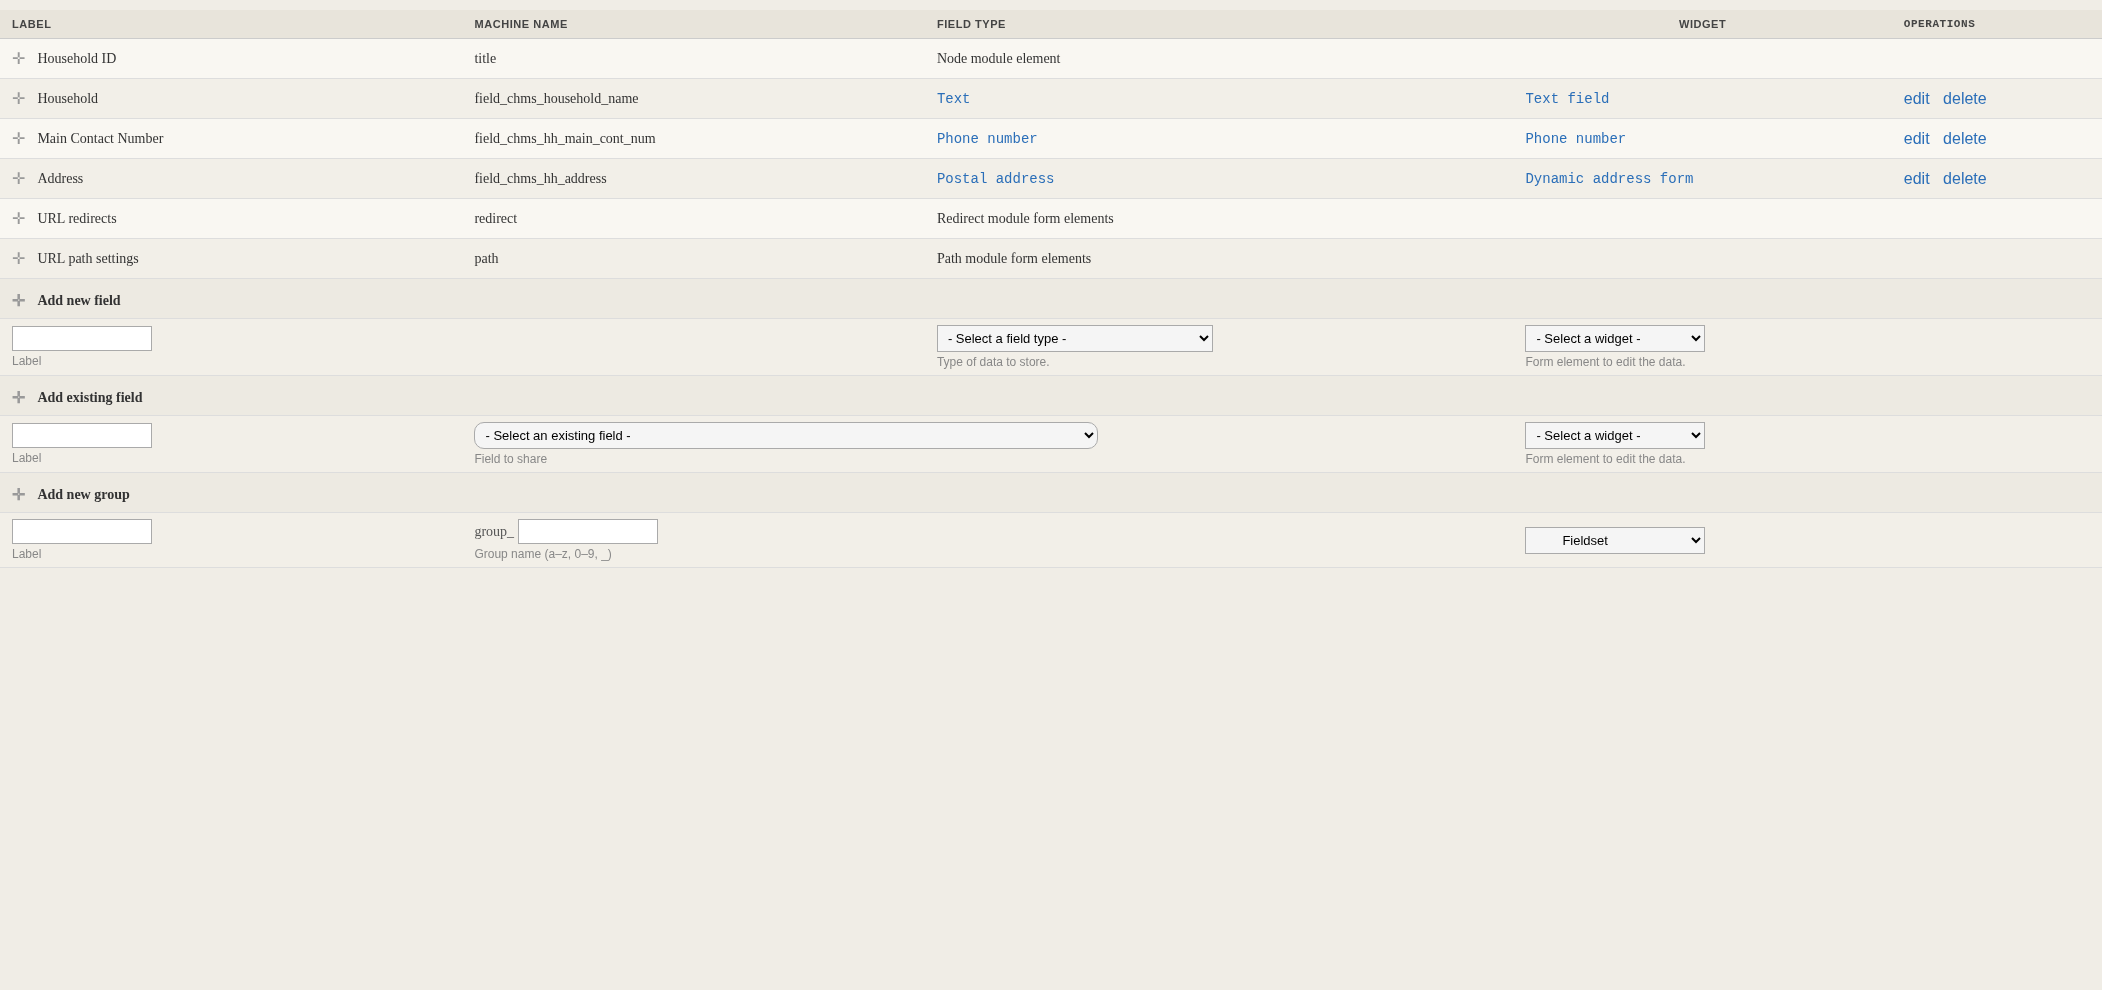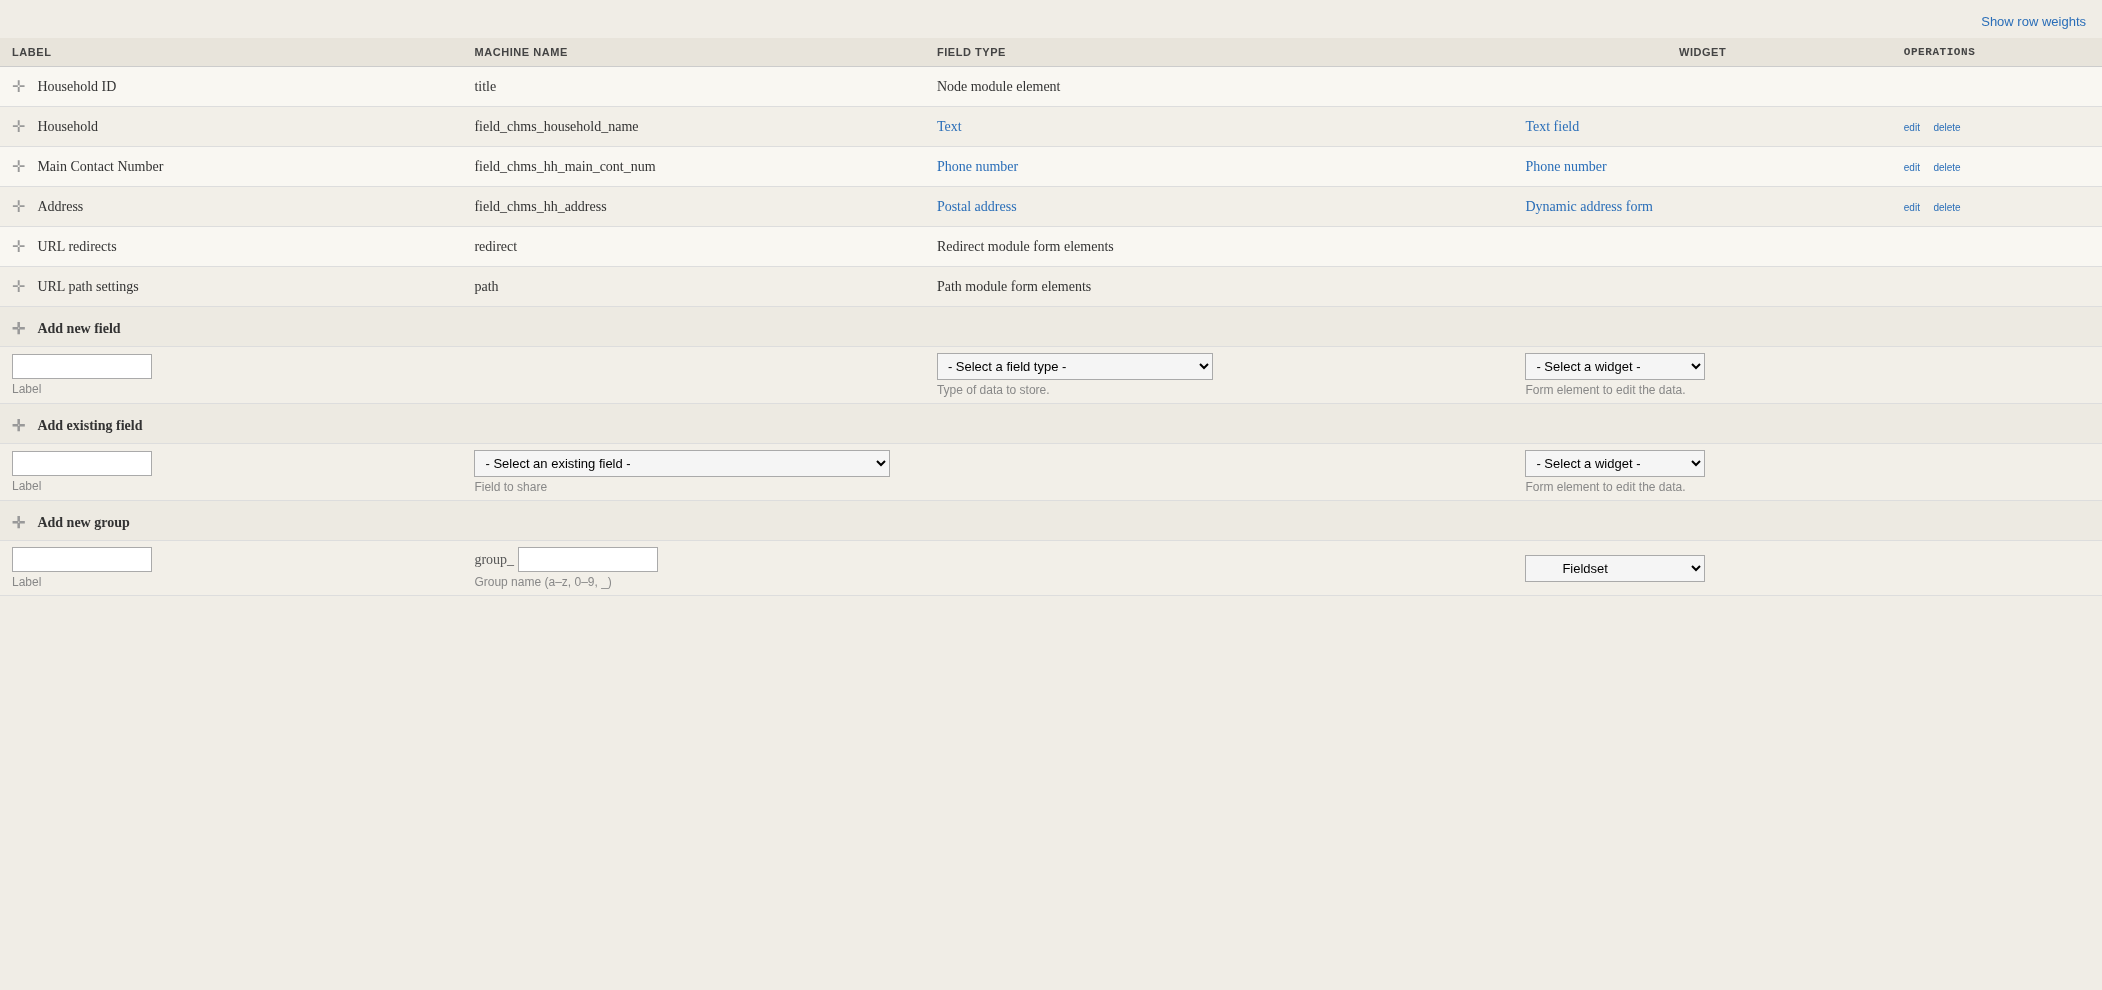--- a/index.html
+++ b/index.html
@@ -62,27 +62,28 @@
       display: inline-block;
     }
     .label-cell {
       display: flex;
       align-items: center;
       gap: 6px;
     }
     .link-blue {
       color: #2a6eb8;
       text-decoration: none;
+      font-family: Liberation Mono, monospace;
     }
     .operations-cell a {
       color: #2a6eb8;
       text-decoration: none;
       margin-right: 10px;
       font-family: Arial, sans-serif;
-      font-size: 10px;
+      font-size: 16px;
     }
     .section-header td {
       font-weight: bold;
       font-size: 14px;
       padding-top: 12px;
       padding-bottom: 8px;
       background: #edeae2;
     }
     .section-header .label-cell {
       font-size: 14px;
@@ -112,21 +113,22 @@
       cursor: pointer;
       appearance: auto;
     }
     .select-field-type {
       width: 276px;
     }
     .select-widget {
       width: 180px;
     }
     .select-existing-field {
-      width: 416px;
+      width: 624px;
+      border-radius: 10px;
     }
     .select-fieldset {
       width: 180px;
       padding-left: 32px;
     }
     .group-prefix {
       font-size: 14px;
       color: #555;
       text-align: right;
     }
@@ -136,23 +138,20 @@
     .col-label { width: 22%; }
     .col-machine { width: 22%; }
     .col-fieldtype { width: 28%; }
     .col-widget { width: 18%; text-align: center; }
     .col-operations { width: 10%; font-family: Liberation Mono, monospace; }
   </style>
 </head>
 <body>
 
 <div class="page-wrapper">
-  <div class="show-row-weights-bar">
-    <a href="#">Show row weights</a>
-  </div>
 
   <table>
     <thead>
       <tr>
         <th class="col-label">LABEL</th>
         <th class="col-machine">MACHINE NAME</th>
         <th class="col-fieldtype">FIELD TYPE</th>
         <th class="col-widget">WIDGET</th>
         <th class="col-operations">OPERATIONS</th>
       </tr>

